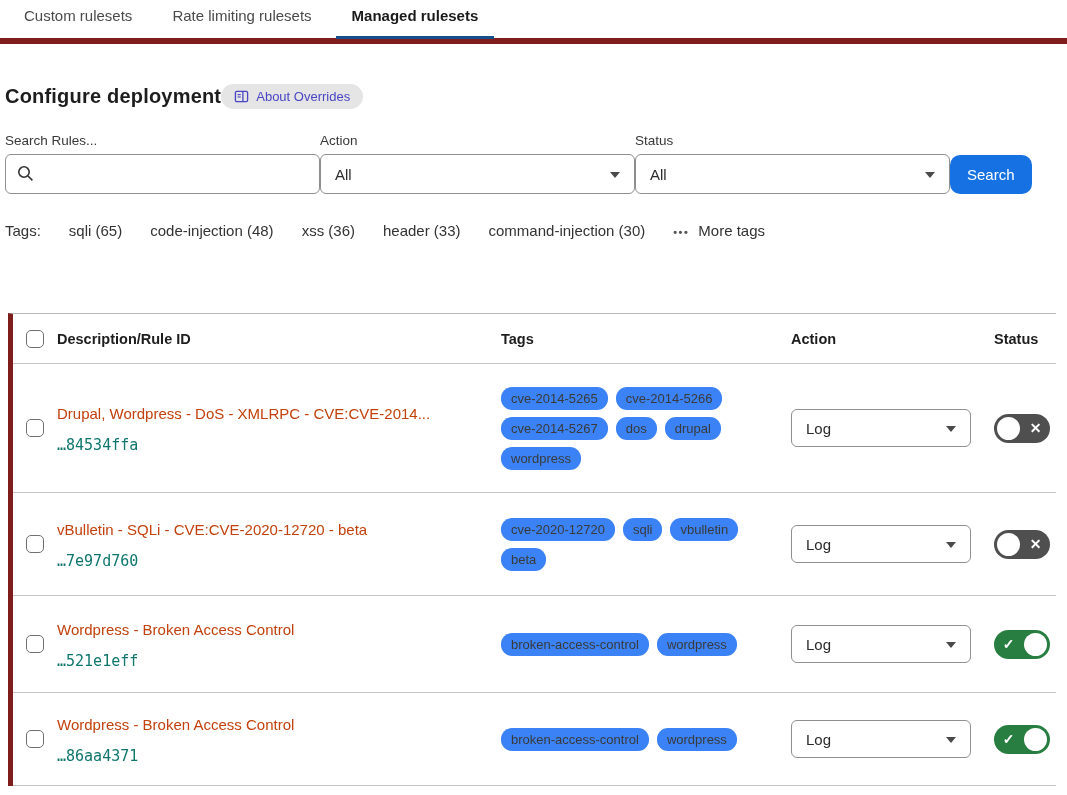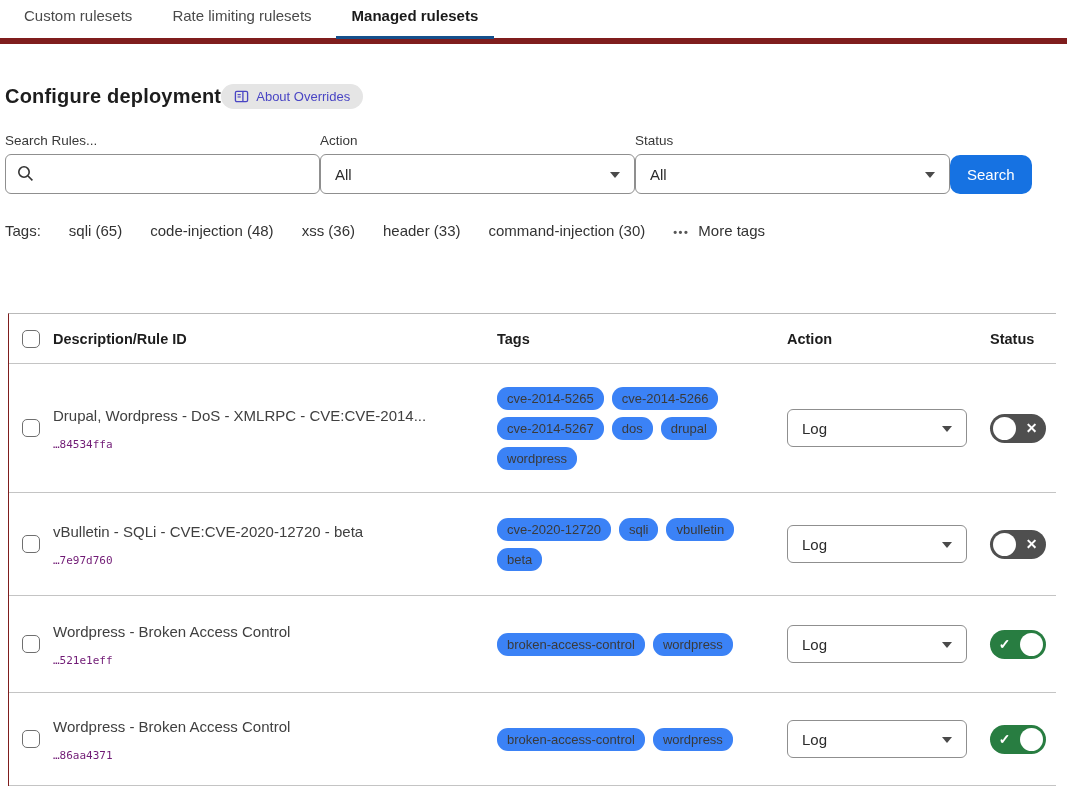--- a/index.html
+++ b/index.html
@@ -33,36 +33,36 @@
                  font-size:15px; font-family:inherit; cursor:pointer; margin-left:0; }
 
   
   .tags-bar { display:flex; align-items:center; margin:28px 0 0 5px; font-size:15px; color:#333; gap:28px; }
   .tags-bar .bar-label { color:#333; }
   .tag-link { color:#333; cursor:pointer; }
   .more-tags { display:flex; align-items:center; gap:9px; cursor:pointer; color:#333; }
   .dots { font-size:11px; letter-spacing:1.5px; color:#555; font-weight:700; position:relative; top:1px; }
 
   
-  .rules-table { margin:74px 11px 0 8px; border-top:1px solid #b9b9b9; border-left:1px solid #7f1d1d; }
+  .rules-table { margin:74px 11px 0 8px; border-top:1px solid #b9b9b9; border-left:5px solid #7f1d1d; }
   .thead { display:flex; align-items:center; height:50px; border-bottom:1px solid #c4c4c4; }
   .th { font-size:14.5px; font-weight:700; color:#1d1d1d; }
   .col-cb   { width:44px; display:flex; justify-content:center; flex:none; }
   .col-desc { width:398px; flex:none; padding-right:10px; }
   .col-tags { width:290px; flex:none;margin-left:46px; }
   .col-act  { width:203px; flex:none; }
   .col-stat { width:110px; flex:none; }
   .cbx { width:18px; height:18px; border:1.5px solid #6f6f6f; border-radius:5px; background:#fff; cursor:pointer; }
   .trow { display:flex; align-items:center; border-bottom:1px solid #c4c4c4; padding:17px 0; }
   .trow:nth-child(1){ min-height:129px; }
   .trow:nth-child(2){ min-height:103px; }
   .trow:nth-child(3){ min-height:97px; }
   .trow:nth-child(4){ min-height:93px; }
-  .desc-line { font-size:15px; color:#404040; line-height:22px; }
-  .rule-id { font-family:"DejaVu Sans Mono", monospace; font-size:11px; color:#701a75; margin-top:11px; }
+  .desc-line { font-size:15px; color:#c2410c; line-height:22px; }
+  .rule-id { font-family:"DejaVu Sans Mono", monospace; font-size:15px; color:#0f766e; margin-top:11px; }
   .tagwrap { display:flex; flex-wrap:wrap; gap:7px 8px; max-width:240px; }
   .pill { background:#3b82f6; color:#3a3a3a; border-radius:11px; padding:3px 10px; font-size:13px; line-height:17px; white-space:nowrap; }
   .row-select { width:180px; height:38px; }
   .row-select .chevron { top:16px; }
   .toggle { width:56px; height:29px; border-radius:15px; display:flex; align-items:center;
             justify-content:space-between; padding:0 3px; cursor:pointer; }
   .toggle .knob { width:23px; height:23px; border-radius:50%; background:#fff; flex:none; }
   .toggle .sym  { color:#fff; font-size:14px; font-weight:700; width:23px; text-align:center; flex:none; }
   .toggle.off { background:#4f4f4f; }
   .toggle.on  { background:#287d41; flex-direction:row-reverse; }

